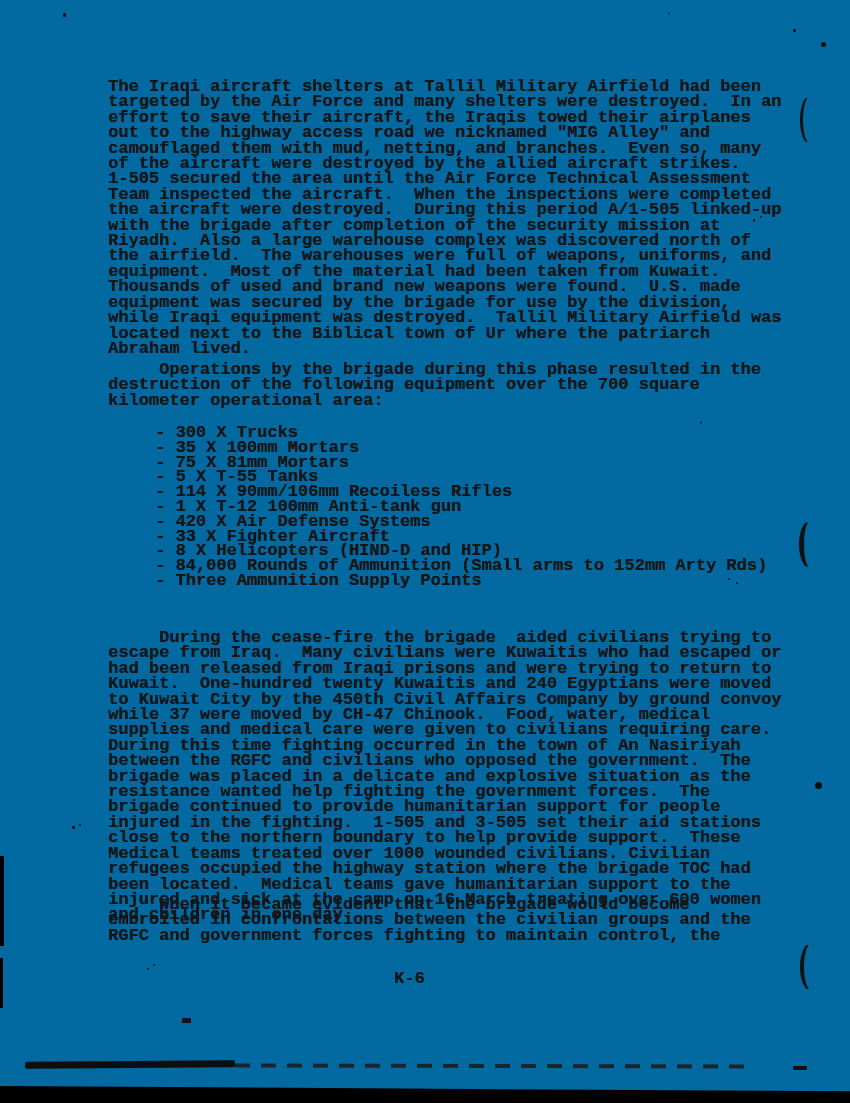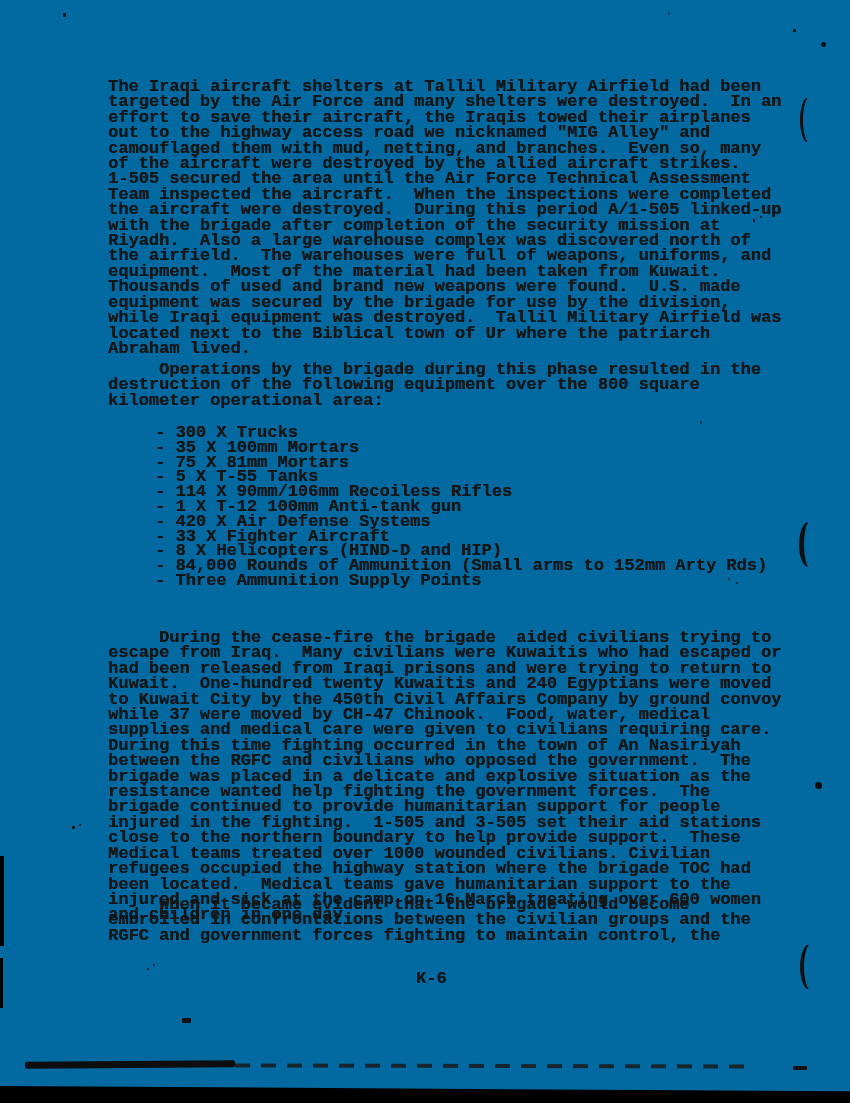--- a/index.html
+++ b/index.html
@@ -15,21 +15,21 @@
     white-space:pre;
     font-family:"Liberation Mono","DejaVu Sans Mono",monospace;
     font-size:17px;
     font-weight:700;
     color:#161616;
     letter-spacing:0px;
     text-shadow:0.3px 0 0 rgba(10,10,10,.75);
   }
   .para{line-height:15.4px;left:108px;}
   .list{line-height:14.8px;left:155px;}
-  .pagenum{line-height:16px;margin-left:22px;}
+  .pagenum{line-height:16px;}
   
   .paren{
     position:absolute;
     border-left:3px solid #101010;
     border-top:1px solid transparent;
     border-bottom:1px solid transparent;
     border-radius:50%;
     width:16px;height:46px;
   }
   
@@ -70,21 +70,21 @@
 Riyadh.  Also a large warehouse complex was discovered north of
 the airfield.  The warehouses were full of weapons, uniforms, and
 equipment.  Most of the material had been taken from Kuwait.
 Thousands of used and brand new weapons were found.  U.S. made
 equipment was secured by the brigade for use by the division,
 while Iraqi equipment was destroyed.  Tallil Military Airfield was
 located next to the Biblical town of Ur where the patriarch
 Abraham lived.</div>
 
   <div class="tw para" style="top:362px;">     Operations by the brigade during this phase resulted in the
-destruction of the following equipment over the 800 square
+destruction of the following equipment over the 700 square
 kilometer operational area:</div>
 
   <div class="tw list" style="top:426px;">- 300 X Trucks
 - 35 X 100mm Mortars
 - 75 X 81mm Mortars
 - 5 X T-55 Tanks
 - 114 X 90mm/106mm Recoiless Rifles
 - 1 X T-12 100mm Anti-tank gun
 - 420 X Air Defense Systems
 - 33 X Fighter Aircraft

